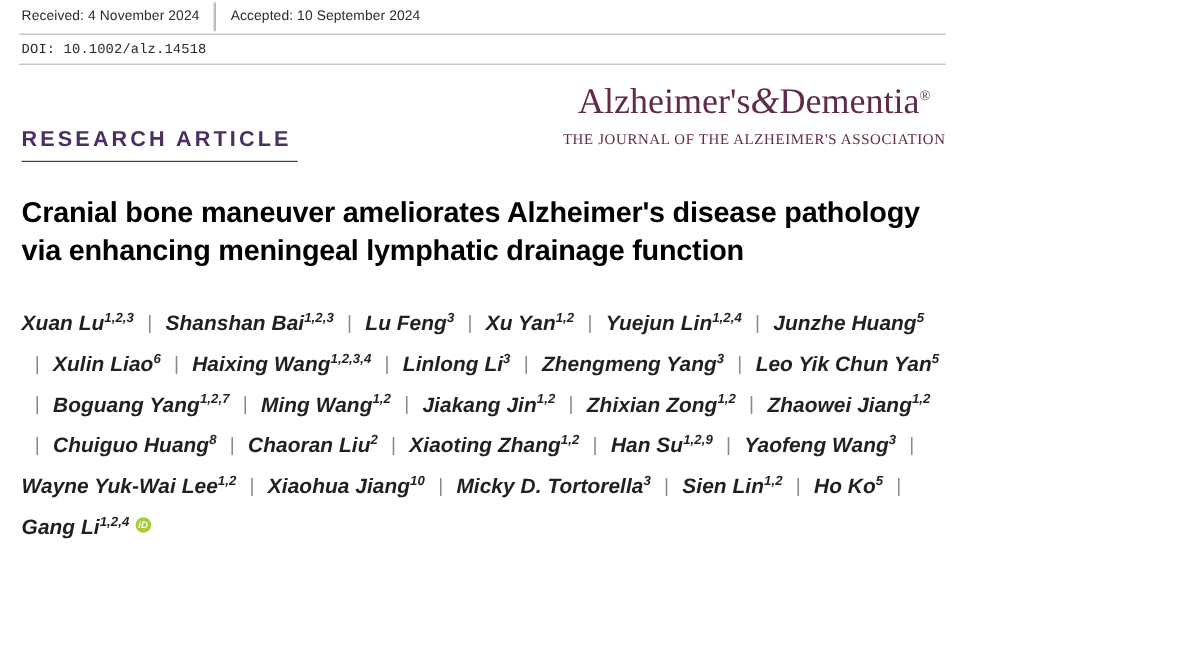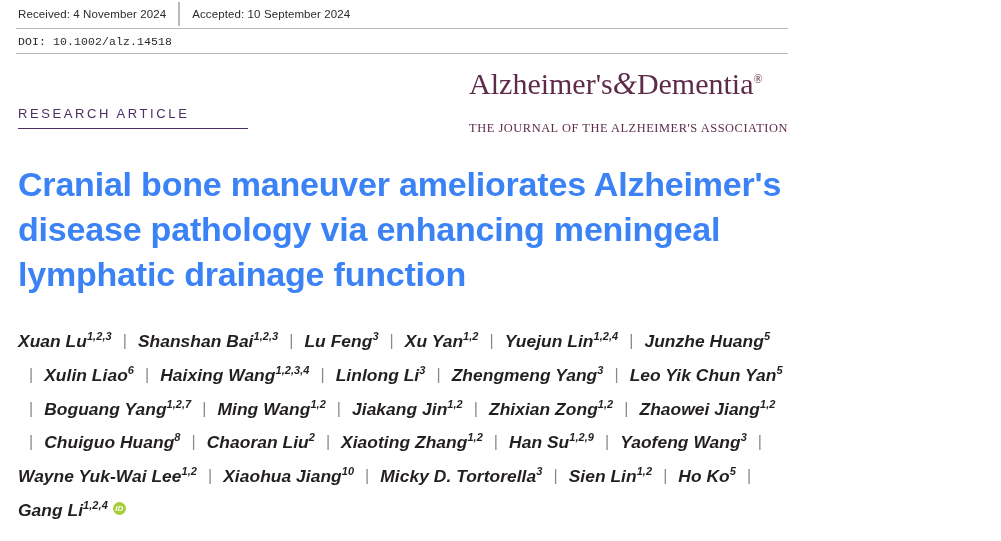--- a/index.html
+++ b/index.html
@@ -65,34 +65,34 @@
   
   .masthead {
     position: relative;
     margin: 0 16px;
     height: 86px;
   }
   .article-type {
     position: absolute;
     left: 2px;
     top: 52px;
-    font-size: 13px;
+    font-size: 18px;
     letter-spacing: 2.6px;
     color: #4b2e63;
-    font-weight: 400;
+    font-weight: 700;
     padding-bottom: 7px;
     border-bottom: 1.6px solid #4b2e63;
     width: 230px;
     box-sizing: border-box;
   }
   .journal-logo {
     position: absolute;
     right: 0;
     top: 14px;
-    text-align: left;
+    text-align: center;
     color: #5b2344;
   }
   .journal-title {
     font-family: "Liberation Serif", serif;
     font-size: 30px;
     color: #5e2b4a;
     line-height: 1.05;
     white-space: nowrap;
   }
   .journal-title .amp {
@@ -102,31 +102,31 @@
   }
   .journal-title .reg {
     font-size: 12px;
     vertical-align: super;
   }
   .journal-sub {
     font-family: "Liberation Serif", serif;
     font-size: 12.4px;
     letter-spacing: 0.55px;
     color: #5e2b4a;
-    margin-top: 20px;
+    margin-top: 8px;
     white-space: nowrap;
   }
 
   
   .title {
     margin: 22px 16px 0 18px;
-    font-size: 34px;
+    font-size: 24px;
     line-height: 1.32;
     font-weight: bold;
-    color: #3b82f6;
+    color: #000000;
     letter-spacing: -0.2px;
     max-width: 900px;
   }
 
   
   .authors {
     margin: 28px 16px 0 18px;
     font-size: 17.4px;
     font-weight: bold;
     color: #231f20;

